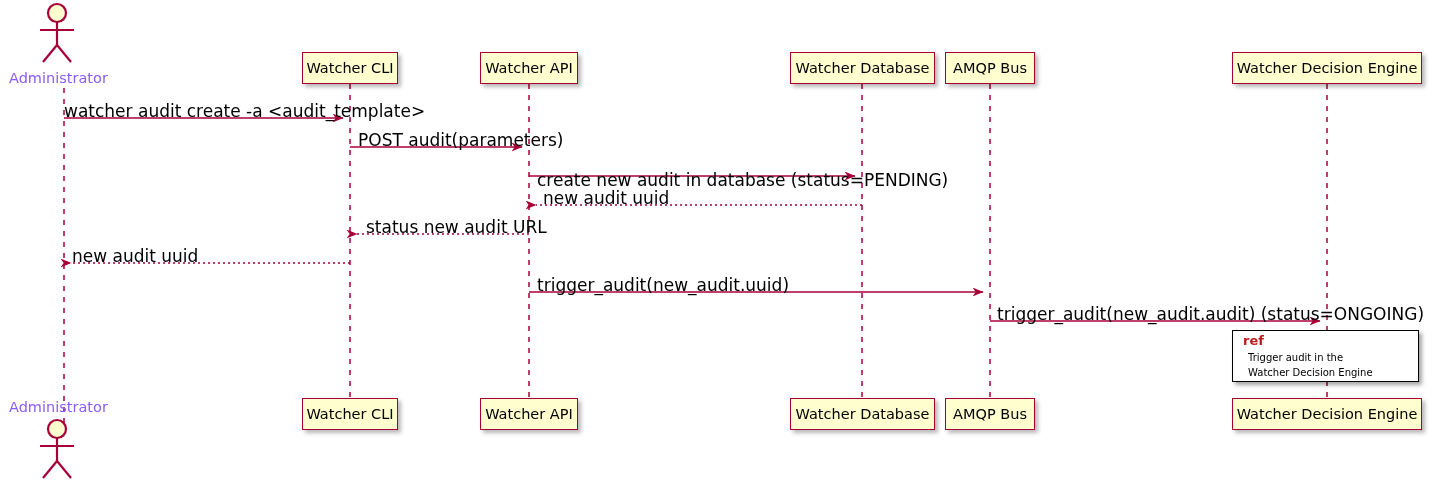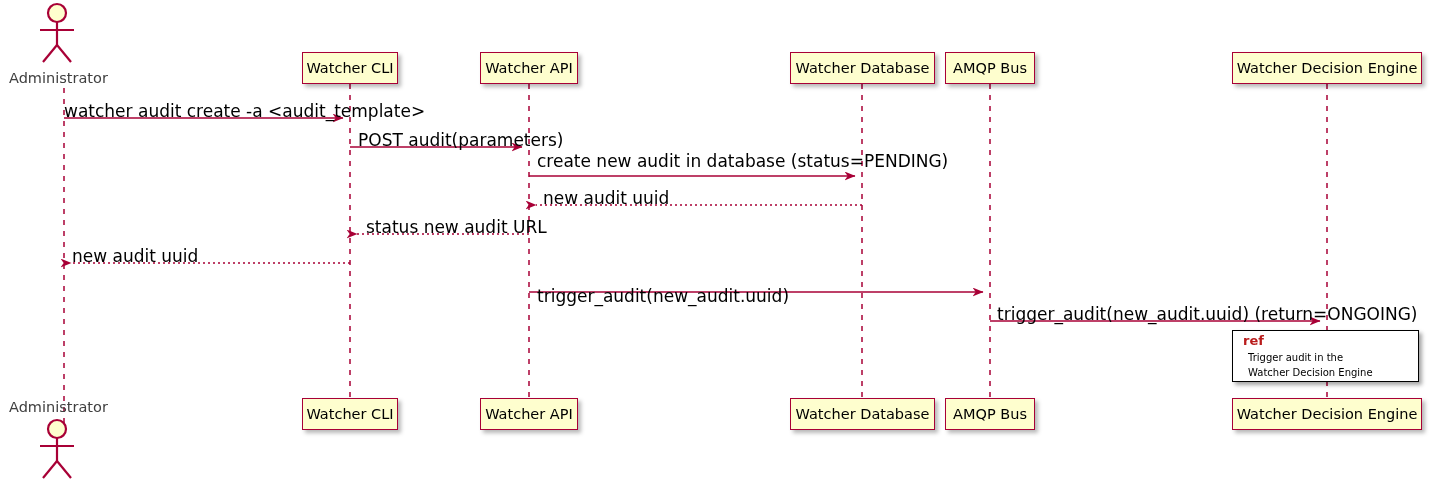--- a/index.html
+++ b/index.html
@@ -29,21 +29,21 @@
     font-size:14.5px;
     color:#000000;
     white-space:nowrap;
     box-sizing:border-box;
   }
 
   
   .actor-lbl{
     position:absolute;
     font-size:14.5px;
-    color:#404040;
+    color:#8b5cf6;
     white-space:nowrap;
   }
 
   
   .refbox{
     position:absolute;
     background:#FFFFFF;
     border:1.6px solid #000000;
     box-shadow:3px 3px 4px rgba(0,0,0,0.35);
     box-sizing:border-box;
@@ -156,25 +156,25 @@
   </div>
   <div class="pbox" style="left:1232px;top:398px;width:190px;height:32px;">
     <span>Watcher Decision Engine</span>
   </div>
 
   <div class="actor-lbl" style="left:9px;top:70px;">Administrator</div>
   <div class="actor-lbl" style="left:9px;top:399px;">Administrator</div>
 
   <div class="lbl" style="left:64px;top:103px;">watcher audit create -a &lt;audit_template&gt;</div>
   <div class="lbl" style="left:358px;top:132px;">POST audit(parameters)</div>
-  <div class="lbl" style="left:537px;top:153px;">create new audit in database (status=PENDING)</div>
+  <div class="lbl" style="left:537px;top:172px;">create new audit in database (status=PENDING)</div>
   <div class="lbl" style="left:543px;top:190px;">new audit uuid</div>
   <div class="lbl" style="left:366px;top:219px;">status new audit URL</div>
   <div class="lbl" style="left:72px;top:248px;">new audit uuid</div>
-  <div class="lbl" style="left:537px;top:277px;margin-top:11px;">trigger_audit(new_audit.uuid)</div>
-  <div class="lbl" style="left:997px;top:306px;">trigger_audit(new_audit.uuid) (return=ONGOING)</div>
+  <div class="lbl" style="left:537px;top:277px;">trigger_audit(new_audit.uuid)</div>
+  <div class="lbl" style="left:997px;top:306px;">trigger_audit(new_audit.audit) (status=ONGOING)</div>
 
   <div class="refbox" style="left:1232px;top:330px;width:187px;height:52px;"></div>
   <div class="ref-tab-lbl" style="left:1243px;top:333px;">ref</div>
   <div class="ref-body" style="left:1248px;top:350px;">Trigger audit in the</div>
   <div class="ref-body" style="left:1248px;top:365px;">Watcher Decision Engine</div>
 
 </div>
 
 </body></html>

